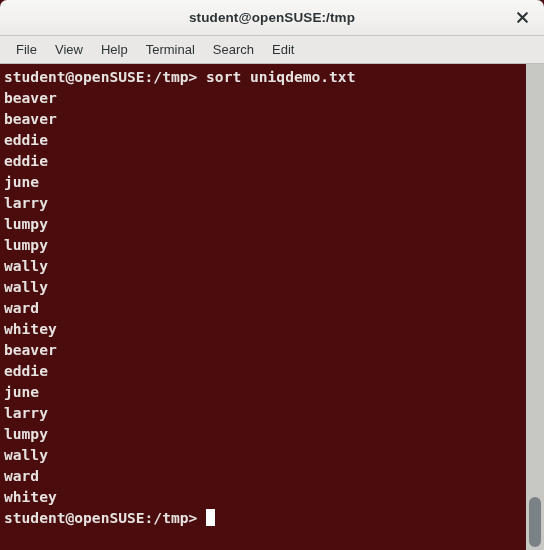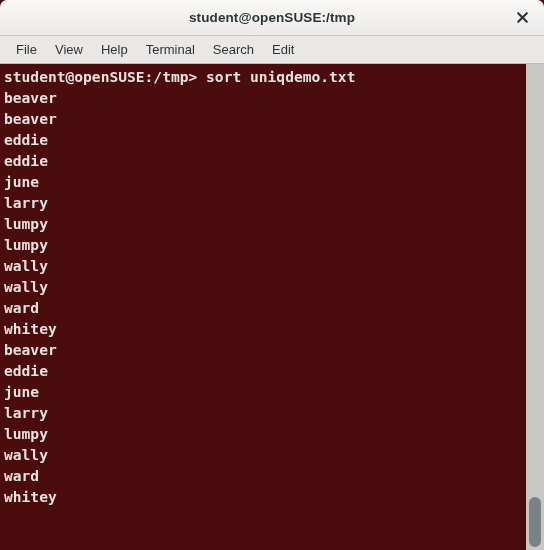--- a/index.html
+++ b/index.html
@@ -176,19 +176,20 @@
         <div class="term-line">ward</div>
         <div class="term-line">whitey</div>
         <div class="term-line">beaver</div>
         <div class="term-line">eddie</div>
         <div class="term-line">june</div>
         <div class="term-line">larry</div>
         <div class="term-line">lumpy</div>
         <div class="term-line">wally</div>
         <div class="term-line">ward</div>
         <div class="term-line">whitey</div>
+        <div class="term-line">student@openSUSE:/tmp&gt; <span class="cursor-block"></span></div>
       </div>
     <div class="scrollbar">
       <div class="scroll-thumb"></div>
     </div>
   </div>
 
 </div>
 
 </body></html>

